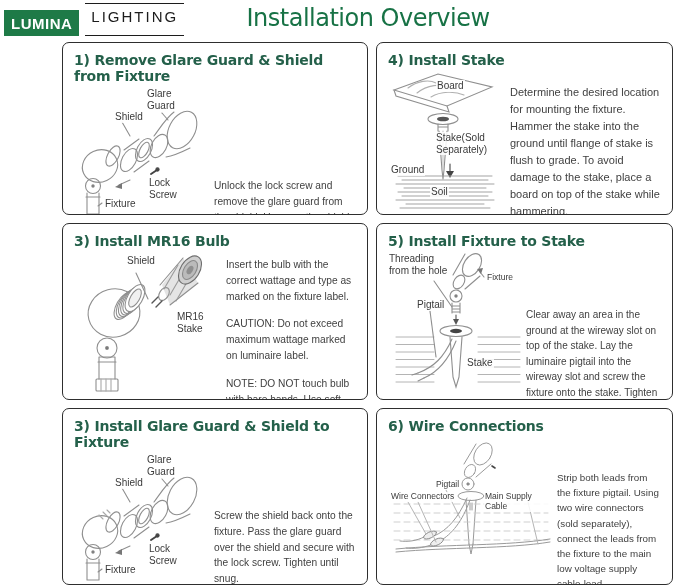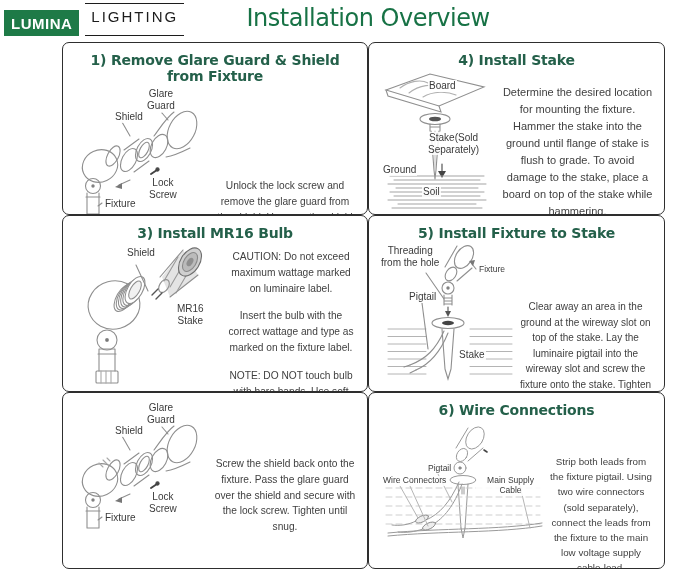--- a/index.html
+++ b/index.html
@@ -14,21 +14,21 @@
   .logo-sub { margin-left:6px; color:#1c1c1c; font-size:15px; letter-spacing:2px;
               border-top:1.6px solid #1c1c1c; border-bottom:1.6px solid #1c1c1c;
               padding:4px 6px 10px; display:flex; align-items:center;
               font-family:"Liberation Sans", sans-serif; font-weight:400; }
   .page-title { position:absolute; left:368px; top:4px; transform:translateX(-50%);
                 color:#177245; font-size:24px; font-weight:normal; white-space:nowrap;
                 font-family:"DejaVu Sans", sans-serif; letter-spacing:-0.5px; }
 
   
   .grid { display:grid; grid-template-columns:306px 297px; grid-template-rows:173px 177px 177px;
-          margin:0 6px 0 62px;text-align:center; }
+          gap:8px; margin:0 6px 0 62px; }
   .panel { border:1.5px solid #2e2e2e; border-radius:7px; background:#fff;
            padding:7px 11px 4px; overflow:hidden; }
   .ptitle { color:#24604A; font-size:14px; font-weight:bold; letter-spacing:-0.2px;
             font-family:"DejaVu Sans", sans-serif; margin:2px 0 2px; }
   .pbody { display:flex; }
   .diagram { position:relative; flex:0 0 auto; }
   .diagram svg { display:block; }
   .dlabel { position:absolute; font-size:10px; line-height:1.15; color:#3a3a3a;
             background:rgba(255,255,255,.85); padding:0 1px; }
   .dlabel.small { font-size:8.5px; }
@@ -173,22 +173,22 @@
               <path d="M84,46 l-6,6 M88,50 l-6,6" stroke="#555" stroke-width="1.4"></path>
             </g>
             <path d="M62,22 L74,48"></path>
           </g>
         </svg>
         <div class="dlabel" style="left:52px;top:4px">Shield</div>
         <div class="dlabel pre" style="left:102px;top:60px">MR16
 Stake</div>
       </div>
       <div class="ptext" style="margin-top:6px">
+        <p>Insert the bulb with the correct wattage and type as marked on the fixture label.</p>
         <p>CAUTION: Do not exceed maximum wattage marked on luminaire label.</p>
-        <p>Insert the bulb with the correct wattage and type as marked on the fixture label.</p>
         <p>NOTE: DO NOT touch bulb with bare hands. Use soft cloth to handle bulb.</p>
       </div>
     </div>
   </section>
 
   <section class="panel">
     <h2 class="ptitle">5) Install Fixture to Stake</h2>
     <div class="pbody">
       <div class="diagram" style="width:134px;height:142px">
         <svg width="134" height="142" viewBox="0 0 134 142">
@@ -231,20 +231,21 @@
         <div class="dlabel" style="left:28px;top:48px">Pigtail</div>
         <div class="dlabel" style="left:78px;top:106px">Stake</div>
       </div>
       <div class="ptext" style="margin-top:56px;font-size:10px">
         <p>Clear away an area in the ground at the wireway slot on top of the stake. Lay the luminaire pigtail into the wireway slot and screw the fixture onto the stake. Tighten until snug.</p>
       </div>
     </div>
   </section>
 
   <section class="panel">
+    <h2 class="ptitle">3) Install Glare Guard &amp; Shield to Fixture</h2>
     <div class="pbody">
       <div class="diagram" style="width:136px;height:138px">
         <svg width="136" height="138" viewBox="0 0 136 138">
           <g stroke="#8f8f8f" fill="none" stroke-width="1.1" stroke-linecap="round">
             <g>
               <ellipse cx="108" cy="44" rx="13" ry="20" transform="rotate(28 108 44)"></ellipse>
               <ellipse cx="85" cy="60" rx="7.5" ry="12.5" transform="rotate(28 85 60)"></ellipse>
               <path d="M100,26 C92,32 86,42 80,50"></path>
               <path d="M116,62 C108,66 99,70 92,71"></path>
             </g>

